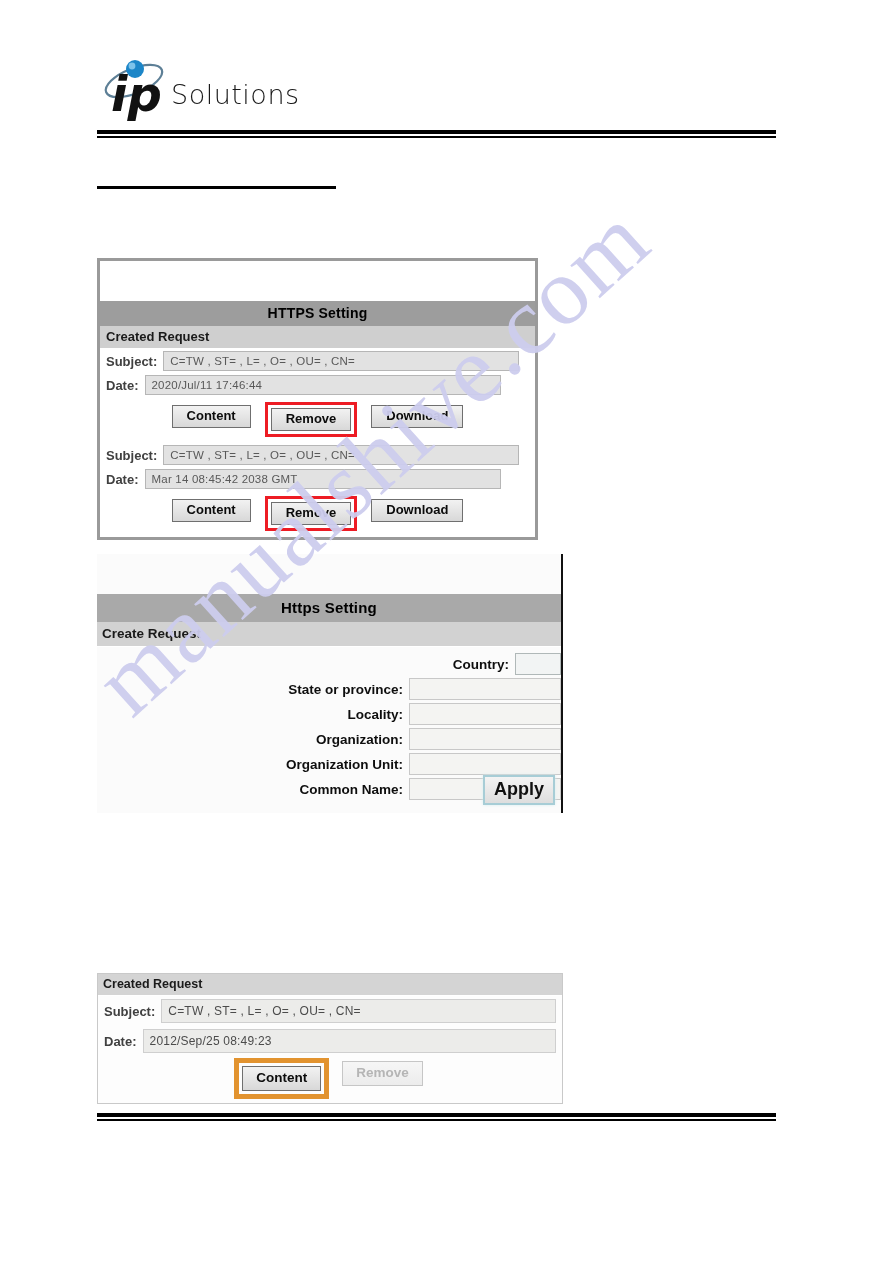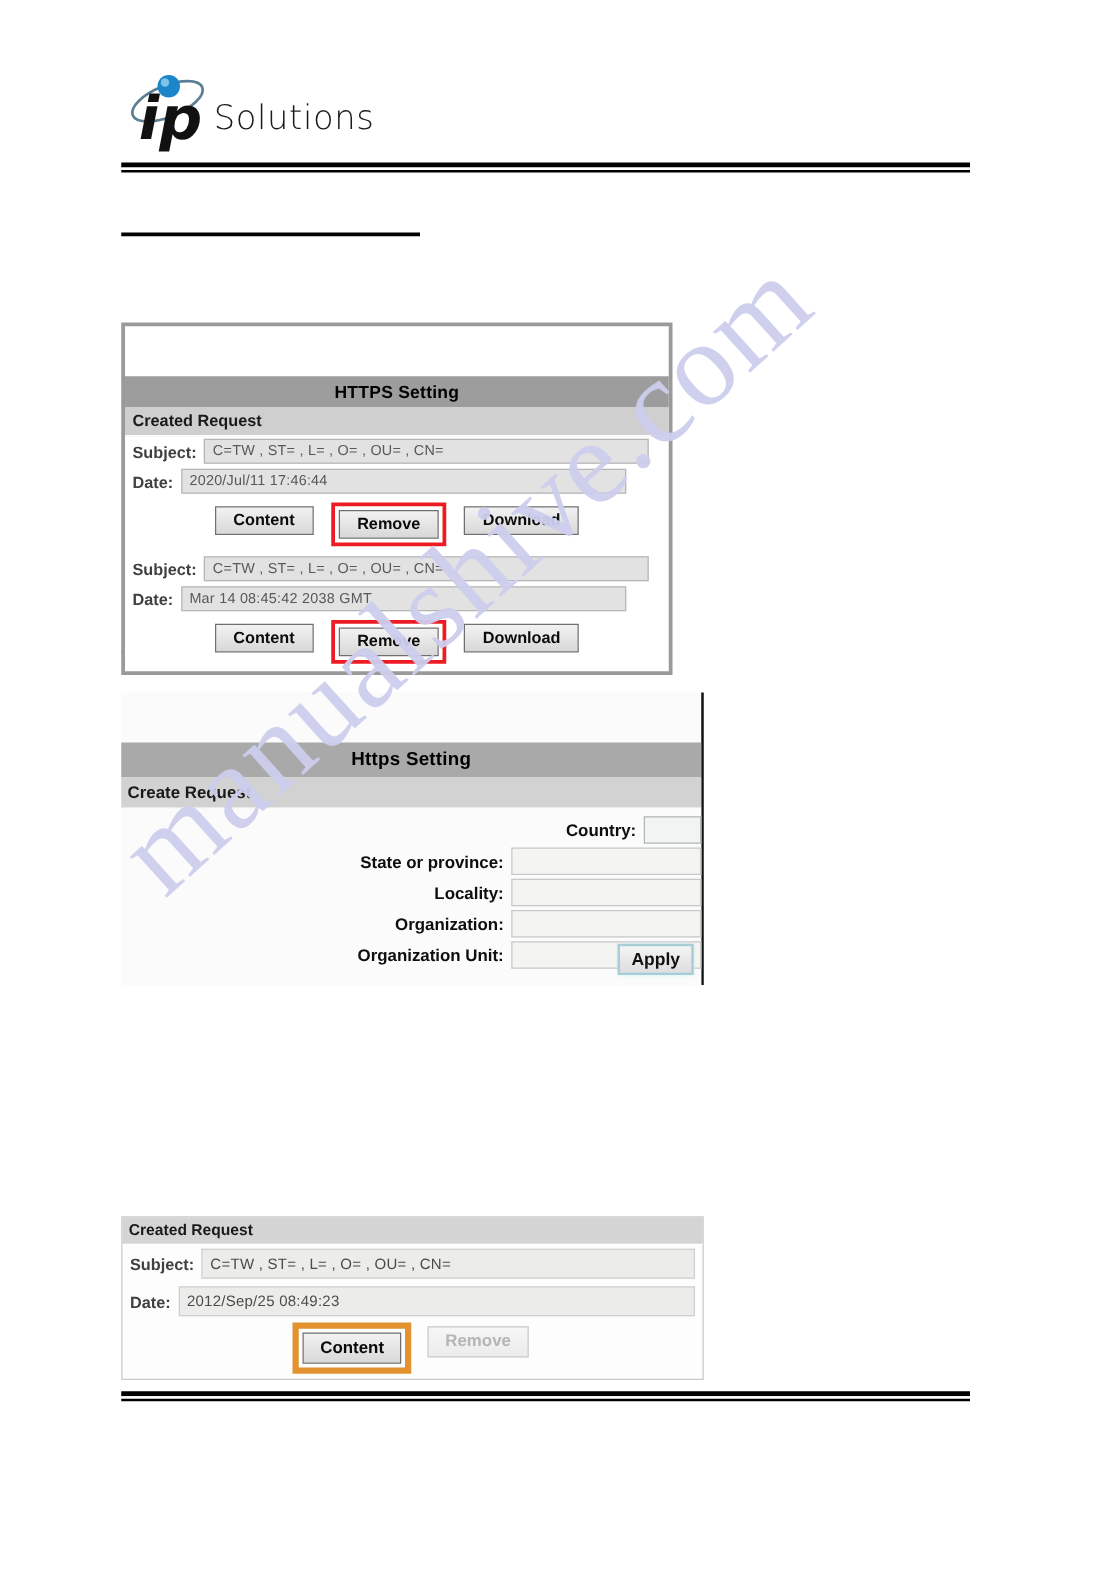--- a/index.html
+++ b/index.html
@@ -212,21 +212,21 @@
   .cr-input.wide  { width: 152px; }
   .apply-wrap {
     position: absolute;
     right: 6px;
     bottom: 8px;
   }
   .btn-apply {
     background: linear-gradient(#f4f4f4, #dedede);
     border: 2px solid #a7cdd6;
     color: #101010;
-    font-size: 14px;
+    font-size: 18px;
     font-weight: bold;
     padding: 2px 9px 3px 9px;
     box-shadow: 0 0 3px #d8eef2;
   }
 
   
   #panel-created-request {
     left: 97px;
     top: 973px;
     width: 466px;
@@ -336,20 +336,24 @@
       <div class="cr-input wide"></div>
     </div>
     <div class="cr-row">
       <span class="cr-label">Organization:</span>
       <div class="cr-input wide"></div>
     </div>
     <div class="cr-row">
       <span class="cr-label">Organization Unit:</span>
       <div class="cr-input wide"></div>
     </div>
+    <div class="cr-row">
+      <span class="cr-label">Common Name:</span>
+      <div class="cr-input wide"></div>
+    </div>
 
     <div class="apply-wrap">
       <button class="btn-apply">Apply</button>
     </div>
   </div>
 </div>
 
 <div class="panel" id="panel-created-request">
   <div class="panel-subhead">Created Request</div>
 

